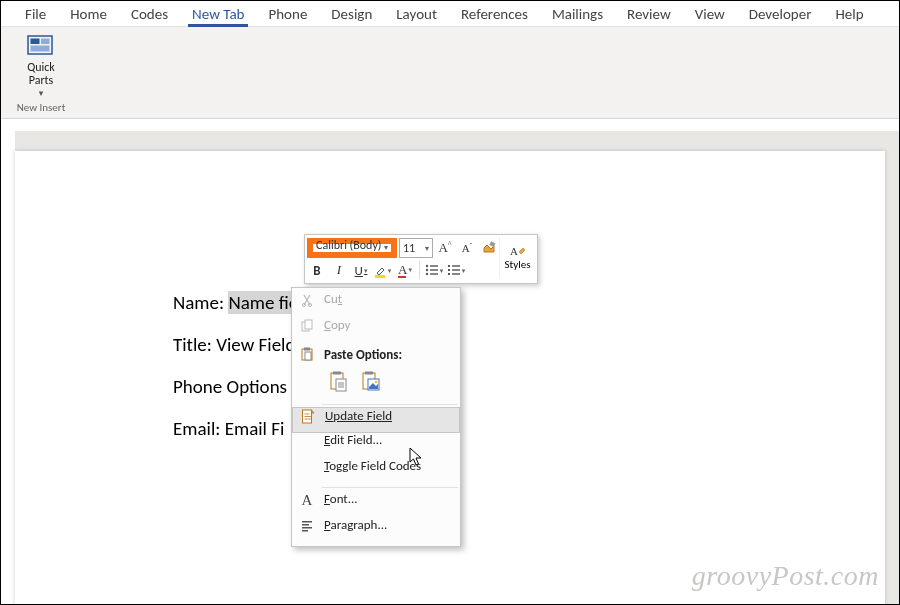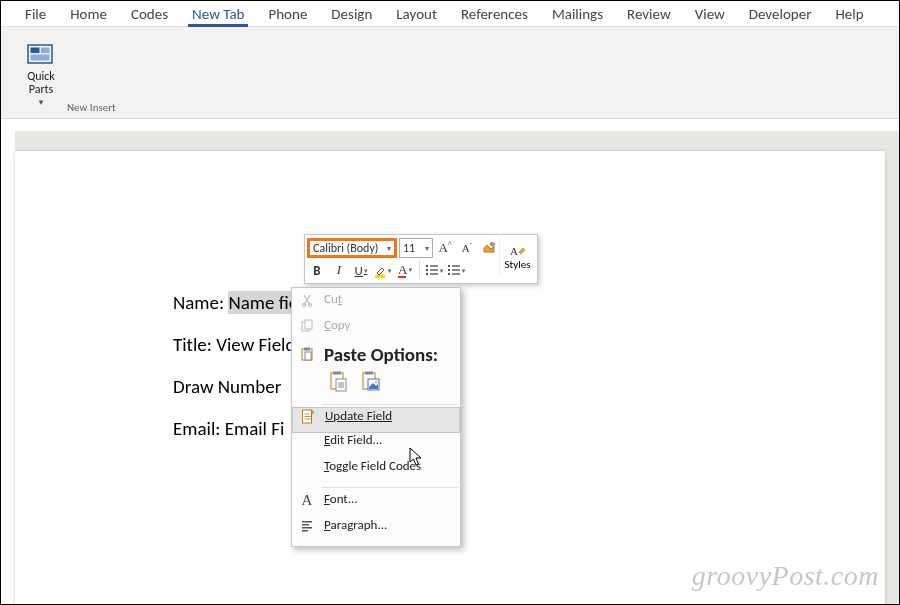--- a/index.html
+++ b/index.html
@@ -2,50 +2,50 @@
 <html><head>
 <meta charset="utf-8">
 <style>
   * { box-sizing: border-box; margin: 0; padding: 0; }
   body { font-family: "Segoe UI", Calibri, Arial, sans-serif; font-size: 12px; background: #fff; width: 900px; height: 605px; overflow: hidden; position: relative; border: 1px solid #000; }
   .ribbon-tabs { display: flex; height: 26px; background: #fff; border-bottom: 1px solid #e1e1e1; padding-left: 12px; align-items: center; gap: 0; }
   .ribbon-tab { padding: 0 12px; height: 26px; line-height: 26px; color: #444; cursor: default; font-size: 15px; position: relative; }
   .ribbon-tab.active { color: #2b579a; font-weight: 400; }
   .ribbon-tab.active::after { content: ""; position: absolute; left: 8px; right: 8px; bottom: 0; height: 3px; background: #2b579a; }
   .ribbon-body { height: 92px; background: #f3f2f1; border-bottom: 1px solid #d6d6d6; display: flex; padding: 4px 8px 0 8px; }
-  .ribbon-group { display: flex; flex-direction: row; align-items: center; justify-content: flex-start; padding: 2px 6px; }
+  .ribbon-group { display: flex; flex-direction: column; align-items: center; justify-content: flex-start; padding: 2px 6px; }
   .qp-btn { display: flex; flex-direction: column; align-items: center; width: 52px; cursor: default; }
   .qp-icon { width: 28px; height: 24px; margin-top: 2px; }
   .qp-label { font-size: 12px; line-height: 13px; text-align: center; color: #222; margin-top: 2px; }
   .qp-chev { font-size: 9px; color: #555; }
   .group-title { font-size: 11px; color: #666; margin-top: auto; padding-bottom: 2px; }
   .doc-area { position: absolute; top: 130px; left: 14px; right: 0; bottom: 0; background: #e9e7e3; }
   .page { position: absolute; top: 20px; left: 0; width: 870px; height: 500px; background: #fff; box-shadow: 0 0 4px rgba(0,0,0,.2); padding: 140px 0 0 158px; }
   .doc-line { font-size: 19px; color: #000; font-family: Calibri, Arial, sans-serif; margin-bottom: 19px; }
   .sel { background: #d5d5d5; }
   .mini-toolbar { position: absolute; z-index: 10; background: #fff; border: 1px solid #c6c6c6; box-shadow: 2px 2px 5px rgba(0,0,0,.2); padding: 2px; display: flex; flex-direction: column; }
   .mt-row { display: flex; align-items: center; height: 22px; gap: 2px; }
-  .mt-font { width: 90px; height: 20px; border: 3px solid #f97316; font-size: 12px; padding: 0 3px; display: flex; align-items: center; justify-content: space-between; color: #333; }
+  .mt-font { width: 90px; height: 20px; border: 6px solid #f97316; font-size: 12px; padding: 0 3px; display: flex; align-items: flex-end; justify-content: space-between; color: #333; }
   .mt-size { width: 34px; height: 20px; border: 1px solid #ababab; font-size: 12px; padding: 0 3px; display: flex; align-items: center; justify-content: space-between; color: #333; }
   .mt-chev { font-size: 8px; color: #666; }
   .mt-btn { min-width: 20px; height: 20px; display: flex; align-items: center; justify-content: center; font-size: 13px; color: #333; position: relative; }
   .mt-btn.small-a { font-size: 11px; }
   .mt-btn .chv { font-size: 7px; color: #666; margin-left: 1px; }
   .mt-sep { width: 1px; height: 18px; background: #ddd; margin: 0 2px; }
   .mt-styles { width: 36px; height: 40px; display: flex; flex-direction: column; align-items: center; justify-content: center; font-size: 11px; border-left:1px solid #eee; padding:0 2px;}
   .styles-icon{width:16px;height:14px;}
   .context-menu { position: absolute; z-index: 20; width: 170px; background: #fcfcfc; border: 1px solid #c6c6c6; box-shadow: 3px 3px 6px rgba(0,0,0,.25); padding: 3px 0; }
   .cm-item { height: 26px; display: flex; padding: 0 8px 0 6px; gap: 8px; font-size: 13px; color: #222; }
   .cm-item.disabled { color: #aaa; }
   .cm-item.hover { background: #e5e5e5; border:1px solid #c6c6c6; margin:-1px 0;text-decoration:underline; }
   .cm-icon { width: 18px; height: 18px; display: flex; align-items: center; justify-content: center; flex-shrink: 0; }
   .cm-label { flex: 1; }
   .cm-label u { text-decoration: underline; }
   .cm-sep { height: 1px; background: #e1e1e1; margin: 3px 2px 3px 30px; }
-  .cm-header { height: 22px; display: flex; align-items: center; padding: 0 8px 0 6px; gap: 8px; font-size: 19px; font-weight: 600; color: #222; }
+  .cm-header { height: 22px; display: flex; align-items: center; padding: 0 8px 0 6px; gap: 8px; font-size: 13px; font-weight: 600; color: #222; }
   .paste-row { display:flex; gap:6px; padding:4px 0 6px 34px; }
   .paste-opt { width:26px; height:26px; border:1px solid transparent; display:flex; align-items:center; justify-content:center; }
   .cursor-arrow { position: absolute; z-index: 50; }
   .watermark { position: absolute; right: 20px; bottom: 12px; font-family: Georgia, "Times New Roman", serif; font-size: 28px; color: #c9c7c3; font-style: italic; z-index: 2; letter-spacing:.5px;margin-left:14px;}
   .watermark .g { font-weight:400; }
   .hl-yellow{ position:relative;}
   .hl-yellow::after{content:"";position:absolute;left:2px;right:8px;bottom:2px;height:3px;background:#ffd800;}
   .red-under{position:relative;}
   .red-under::after{content:"";position:absolute;left:3px;right:9px;bottom:2px;height:2px;background:#d13438;}
   svg { display:block; }
@@ -92,21 +92,21 @@
   <div class="page">
     <div class="doc-line">
       <span>Name:</span>
       <span class="sel">Name field</span>
     </div>
     <div class="doc-line">
       <span>Title:</span>
       <span>View Field</span>
     </div>
     <div class="doc-line">
-      <span>Draw Number</span>
+      <span>Phone Options</span>
     </div>
     <div class="doc-line">
       <span>Email:</span>
       <span>Email Fi</span>
     </div>
   </div>
   <div class="watermark"><span class="g">groovyPost.com</span></div>
 </div>
 
 <div class="mini-toolbar" style="top:233px; left:303px;">

